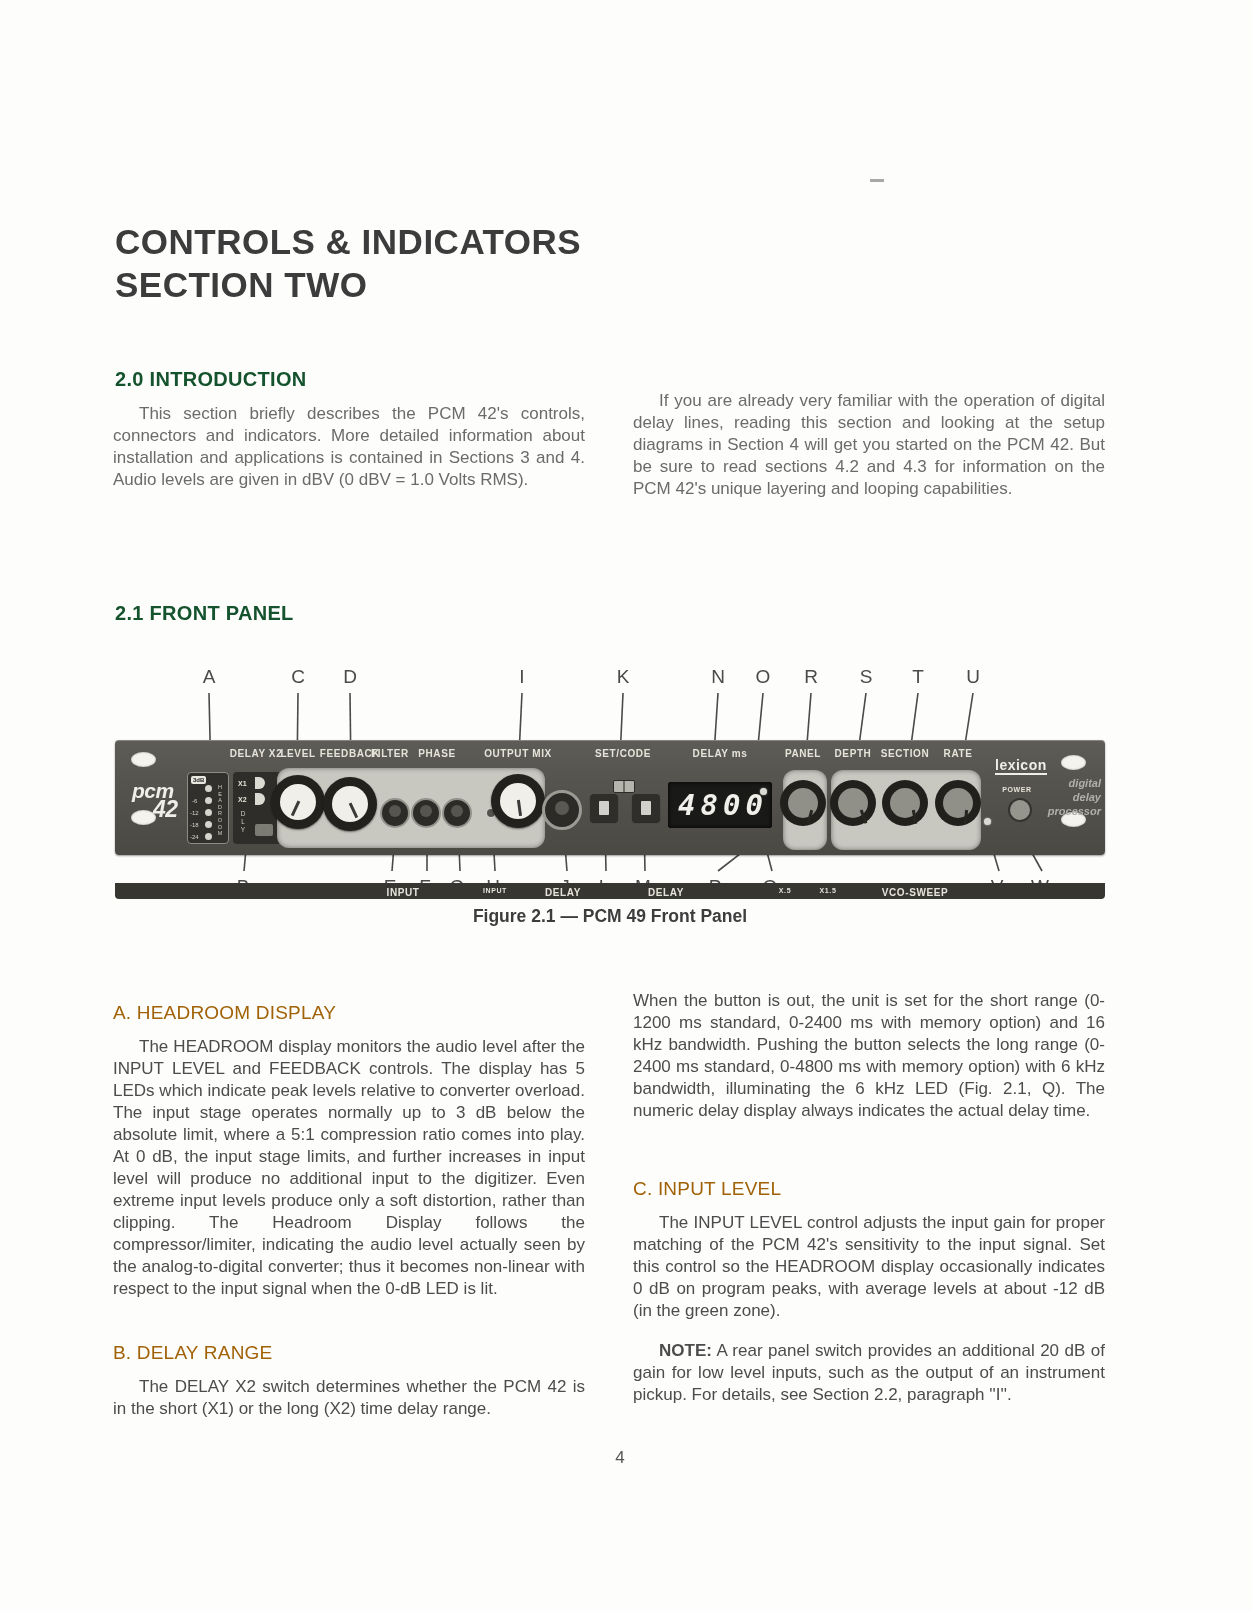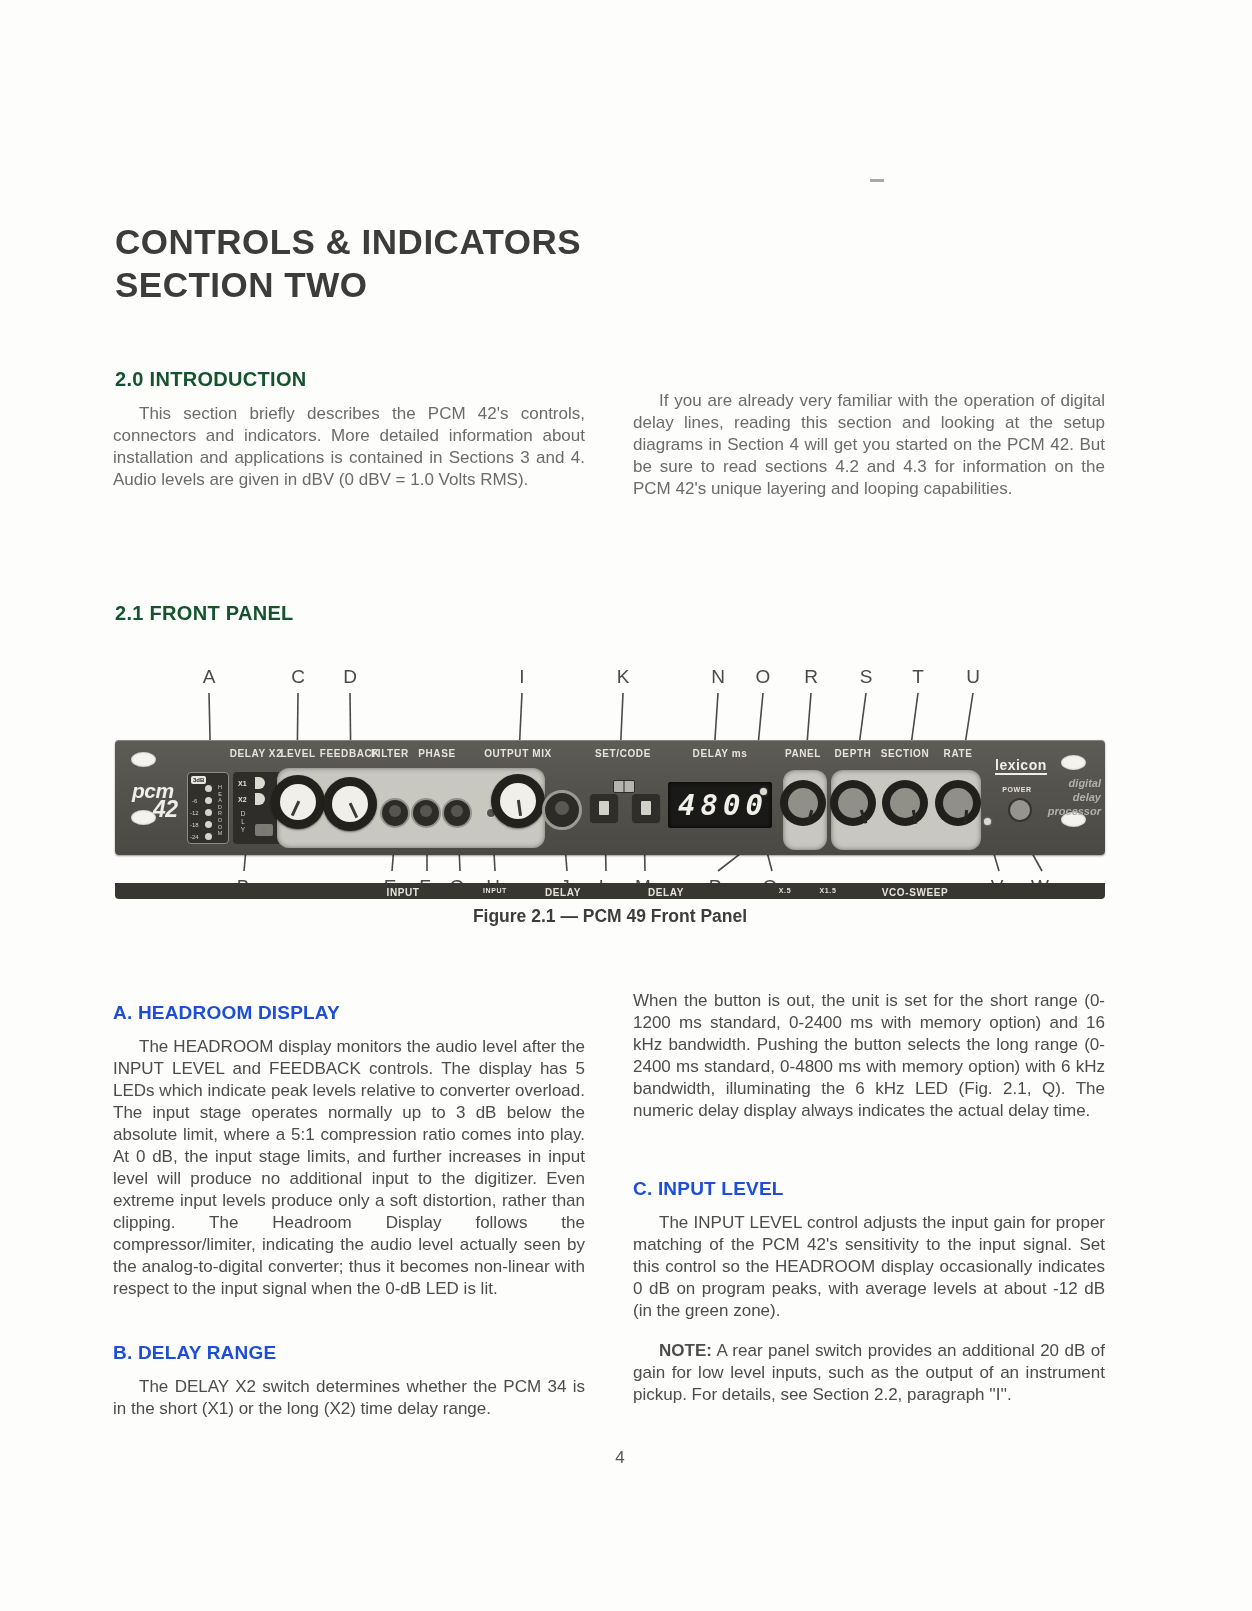--- a/index.html
+++ b/index.html
@@ -7,21 +7,21 @@
     position:relative; width:1252px; height:1611px; margin:0 auto;
     background:#fdfdfc; overflow:hidden;
     font-family:"Liberation Sans", sans-serif; color:#4f4f4f;
   }
   .abs { position:absolute; }
 
   
   .doc-title { left:115px; top:220px; font-size:35px; line-height:43px;
     font-weight:bold; color:#3c3c3c; letter-spacing:0.5px; }
   .h-section { font-size:20px; font-weight:bold; color:#14532d; letter-spacing:0.3px; }
-  .h-sub { font-size:19px; font-weight:bold; color:#1d4ed8; letter-spacing:0.2px;text-align:center; }
+  .h-sub { font-size:19px; font-weight:normal; color:#a16207; letter-spacing:0.2px;text-align:center; }
   .para { font-size:17px; line-height:22px; text-align:justify; margin:0; }
   .para.faded { color:#6b6b6b; }
   .para.dark  { color:#4c4c4c; }
   .indent { text-indent:26px; }
   .bold { font-weight:bold; }
   .caption { font-size:17.5px; font-weight:bold; color:#3d3d3d; text-align:center; }
   .pageno { font-size:17px; color:#555; }
 
   
   .figure { left:105px; top:655px; width:1010px; height:250px; }
@@ -324,21 +324,21 @@
       </div>
     </div>
   </div>
 
   <div class="abs caption" style="left:110px; top:906px; width:1000px;">Figure 2.1 — PCM 49 Front Panel</div>
 
   <div class="abs h-sub" style="left:113px; top:1002px;">A. HEADROOM DISPLAY</div>
   <p class="abs para dark indent" style="left:113px; top:1036px; width:472px;">The HEADROOM display monitors the audio level after the INPUT LEVEL and FEEDBACK controls. The display has 5 LEDs which indicate peak levels relative to converter overload. The input stage operates normally up to 3 dB below the absolute limit, where a 5:1 compression ratio comes into play. At 0 dB, the input stage limits, and further increases in input level will produce no additional input to the digitizer. Even extreme input levels produce only a soft distortion, rather than clipping. The Headroom Display follows the compressor/limiter, indicating the audio level actually seen by the analog-to-digital converter; thus it becomes non-linear with respect to the input signal when the 0-dB LED is lit.</p>
 
   <div class="abs h-sub" style="left:113px; top:1342px;">B. DELAY RANGE</div>
-  <p class="abs para dark indent" style="left:113px; top:1376px; width:472px;">The DELAY X2 switch determines whether the PCM 34 is in the short (X1) or the long (X2) time delay range.</p>
+  <p class="abs para dark indent" style="left:113px; top:1376px; width:472px;">The DELAY X2 switch determines whether the PCM 42 is in the short (X1) or the long (X2) time delay range.</p>
 
   <p class="abs para dark" style="left:633px; top:990px; width:472px;">When the button is out, the unit is set for the short range (0-1200 ms standard, 0-2400 ms with memory option) and 16 kHz bandwidth. Pushing the button selects the long range (0-2400 ms standard, 0-4800 ms with memory option) with 6 kHz bandwidth, illuminating the 6 kHz LED (Fig. 2.1, Q). The numeric delay display always indicates the actual delay time.</p>
 
   <div class="abs h-sub" style="left:633px; top:1178px;">C. INPUT LEVEL</div>
   <p class="abs para dark indent" style="left:633px; top:1212px; width:472px;">The INPUT LEVEL control adjusts the input gain for proper matching of the PCM 42's sensitivity to the input signal. Set this control so the HEADROOM display occasionally indicates 0 dB on program peaks, with average levels at about -12 dB (in the green zone).</p>
 
   <p class="abs para dark indent" style="left:633px; top:1340px; width:472px;"><span class="bold">NOTE:</span> <span>A rear panel switch provides an additional 20 dB of gain for low level inputs, such as the output of an instrument pickup. For details, see Section 2.2, paragraph ''I''.</span></p>
 
   <div class="abs pageno" style="left:608px; top:1448px; width:24px; text-align:center;">4</div>
 

